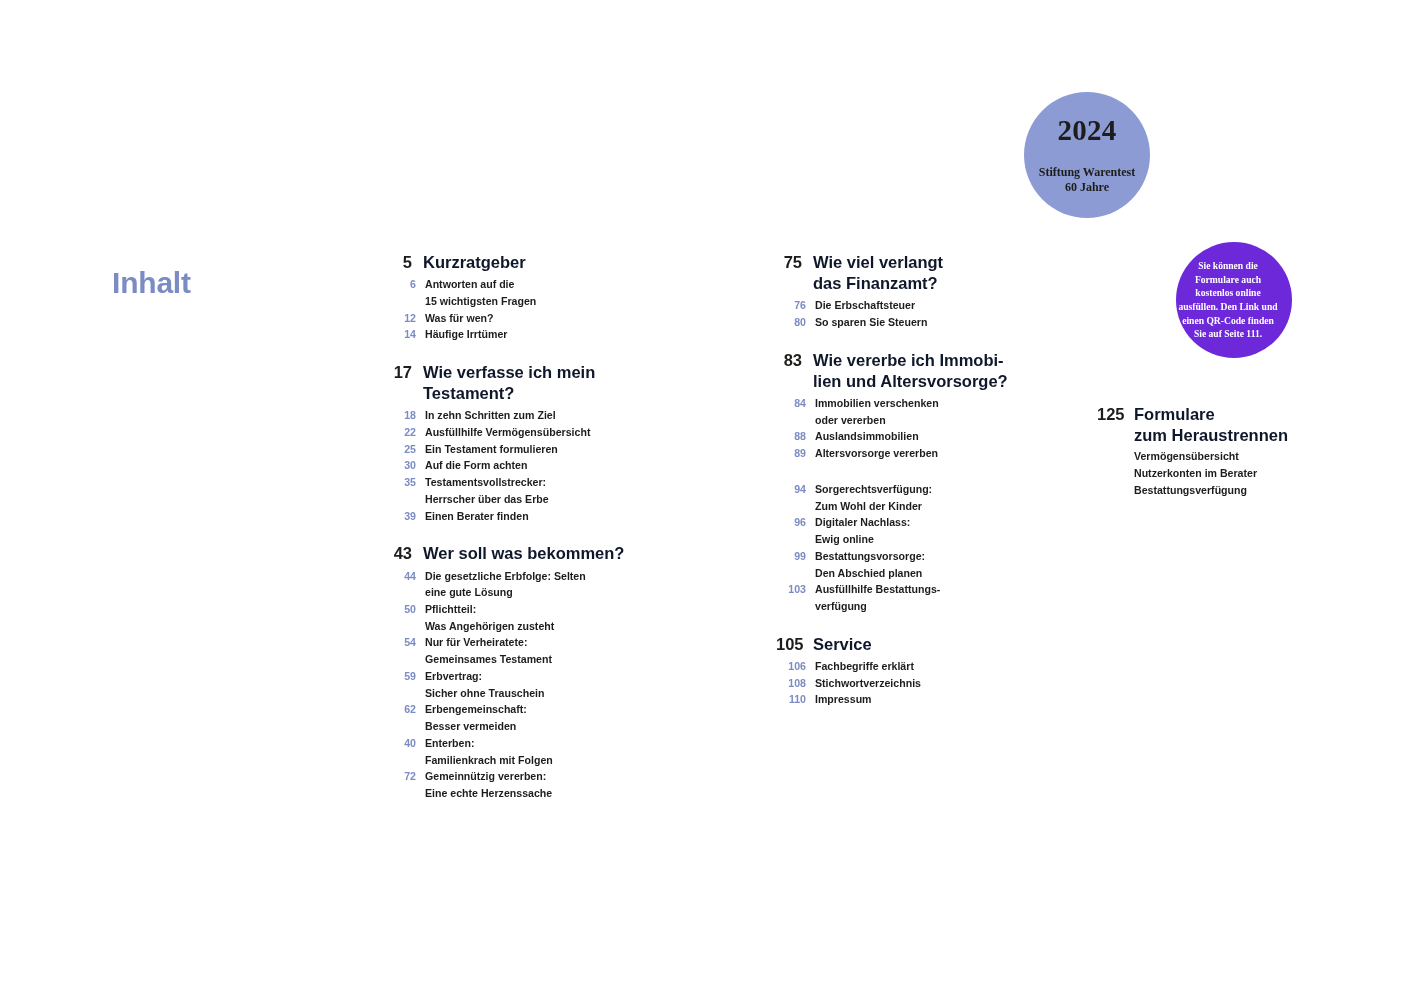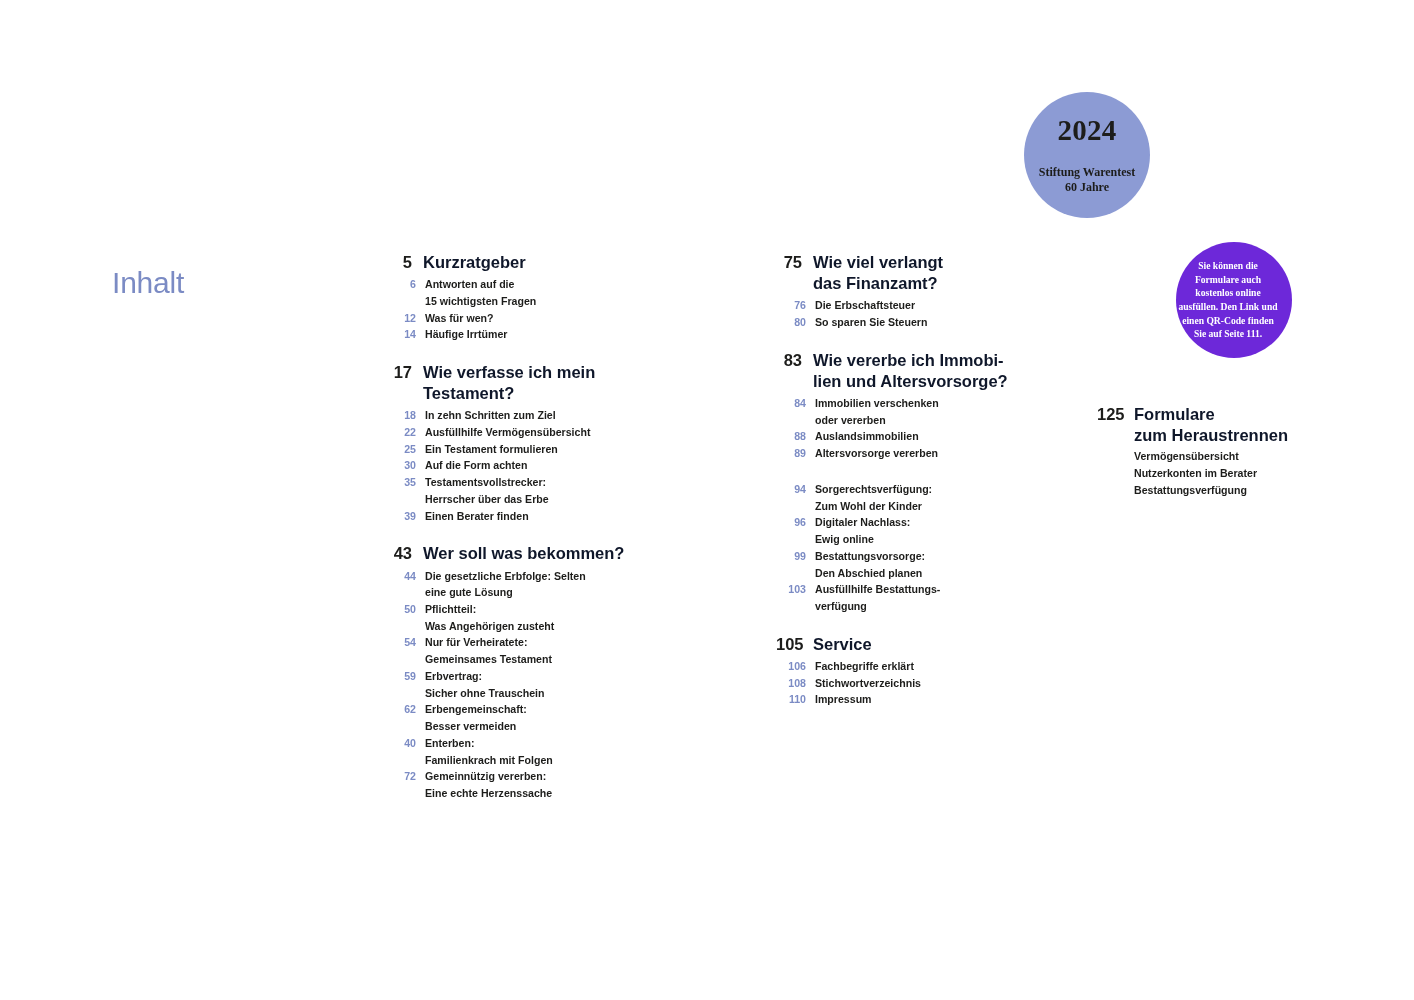--- a/index.html
+++ b/index.html
@@ -14,21 +14,21 @@
     font-family: "Liberation Sans", sans-serif;
     -webkit-font-smoothing: antialiased;
   }
 
   
   #page-title {
     position: absolute;
     left: 112px;
     top: 246px;
     font-size: 30px;
-    font-weight: normal;
+    font-weight: bold;
     color: #7b8bc4;
     letter-spacing: -0.2px;
   }
 
   
   .badge {
     position: absolute;
     border-radius: 50%;
     display: flex;
     flex-direction: column;

